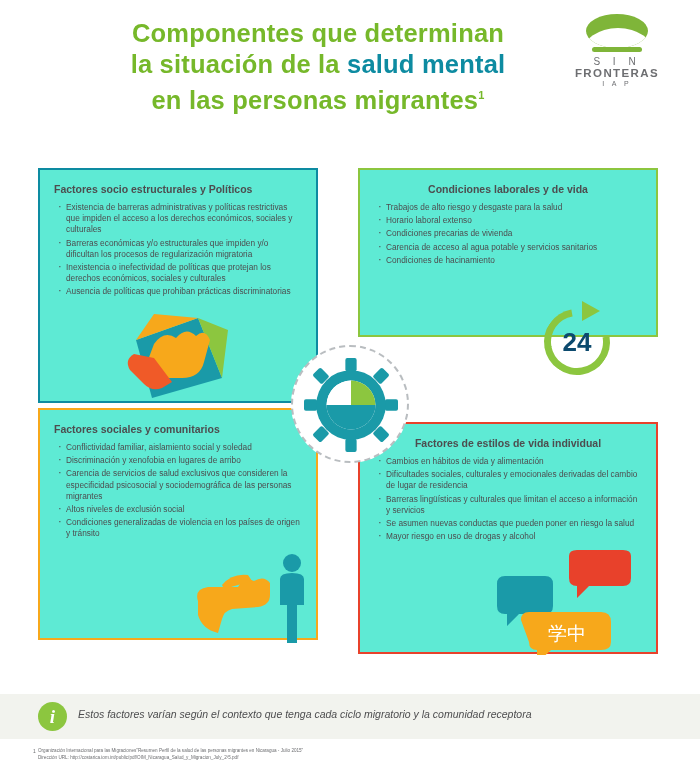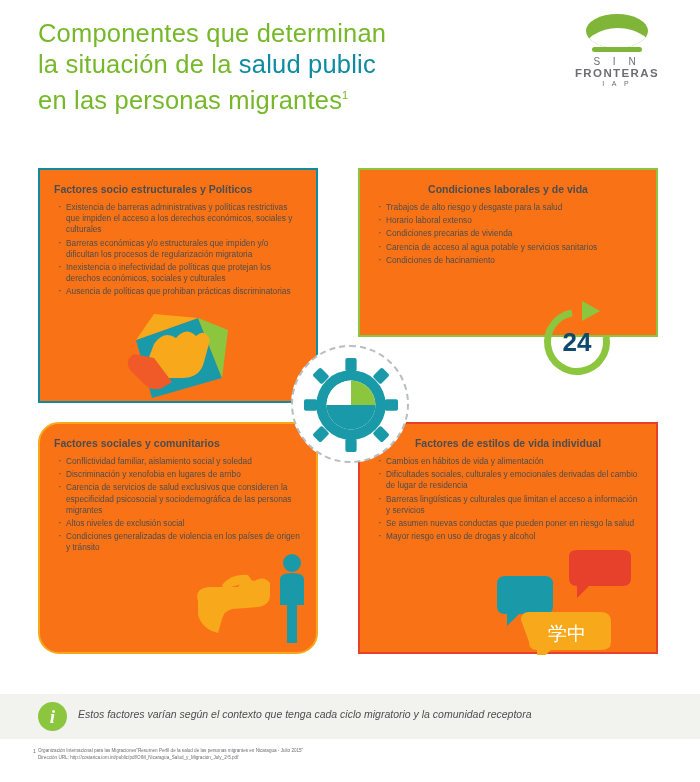--- a/index.html
+++ b/index.html
@@ -25,22 +25,23 @@
   .header {
     position: absolute;
     left: 38px;
     top: 18px;
     width: 560px;
   }
   .title {
     font-size: 25.5px;
     line-height: 31px;
     color: #76b82a;
-    font-weight: normal;
+    font-weight: bold;
     letter-spacing: 0.2px;
+    text-align: center;
   }
   .title .accent {
     color: #0d8ba1;
   }
   .title sup {
     font-size: 11px;
     vertical-align: super;
   }
 
   
@@ -103,25 +104,25 @@
     color: #6d6e71;
     margin-top: 1px;
   }
 
   
   .quad {
     position: absolute;
     box-sizing: border-box;
     border-width: 2px;
     border-style: solid;
-    background: #f97316;
+    background: #5eead4;
   }
   .q-tl { left: 38px;  top: 168px; width: 280px; height: 235px; border-color: #0d8ba1; }
   .q-tr { left: 358px; top: 168px; width: 300px; height: 169px; border-color: #8cc63f; }
-  .q-bl { left: 38px;  top: 422px; width: 280px; height: 232px; border-color: #f7a81b; border-radius: 21px; }
+  .q-bl { left: 38px;  top: 408px; width: 280px; height: 232px; border-color: #f7a81b; }
   .q-br { left: 358px; top: 422px; width: 300px; height: 232px; border-color: #e8412b; }
 
   .quad h3 {
     margin: 0;
     padding: 12px 14px 6px 14px;
     font-size: 10.5px;
     font-weight: bold;
     color: #4d4d4f;
     line-height: 14px;
   }
@@ -265,21 +266,21 @@
   }
 </style>
 </head>
 <body>
 
 <div class="page">
 
   <div class="header">
     <div class="title">
       <span>Componentes que determinan</span><br>
-      <span>la situación de la </span><span class="accent">salud public</span><br>
+      <span>la situación de la </span><span class="accent">salud mental</span><br>
       <span>en las personas migrantes</span><sup>1</sup>
     </div>
   </div>
 
   <div class="logo">
     <div class="logo-mark">
       <div class="oval"></div>
       <div class="bar"></div>
     </div>
     <div class="logo-text-1">S I N</div>

